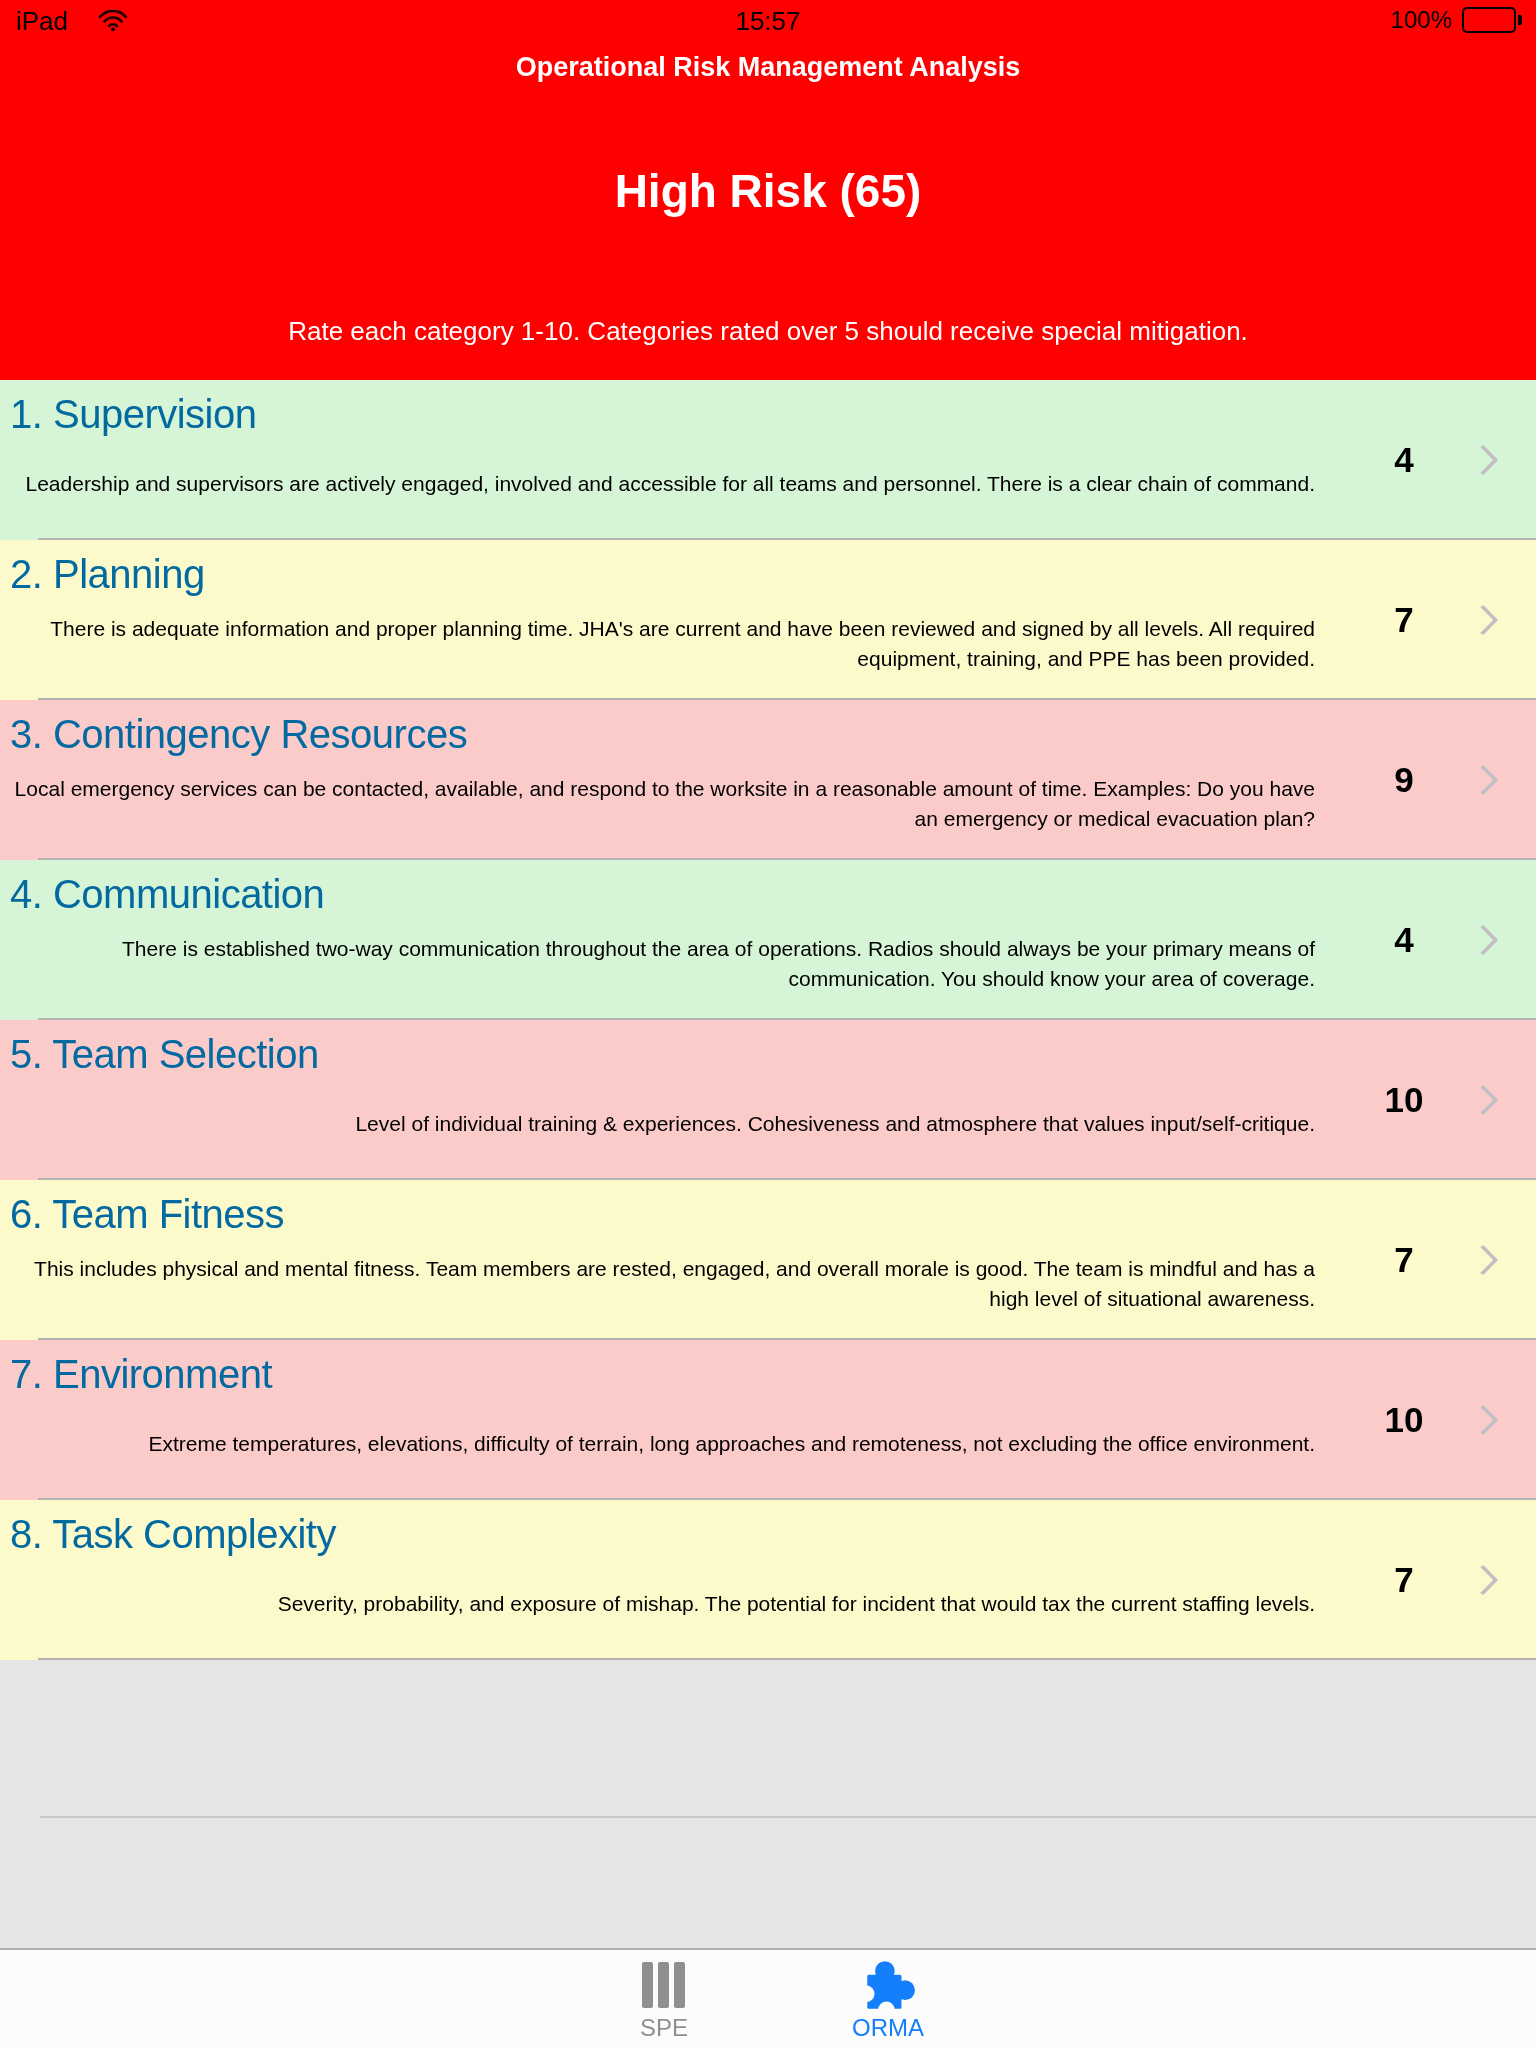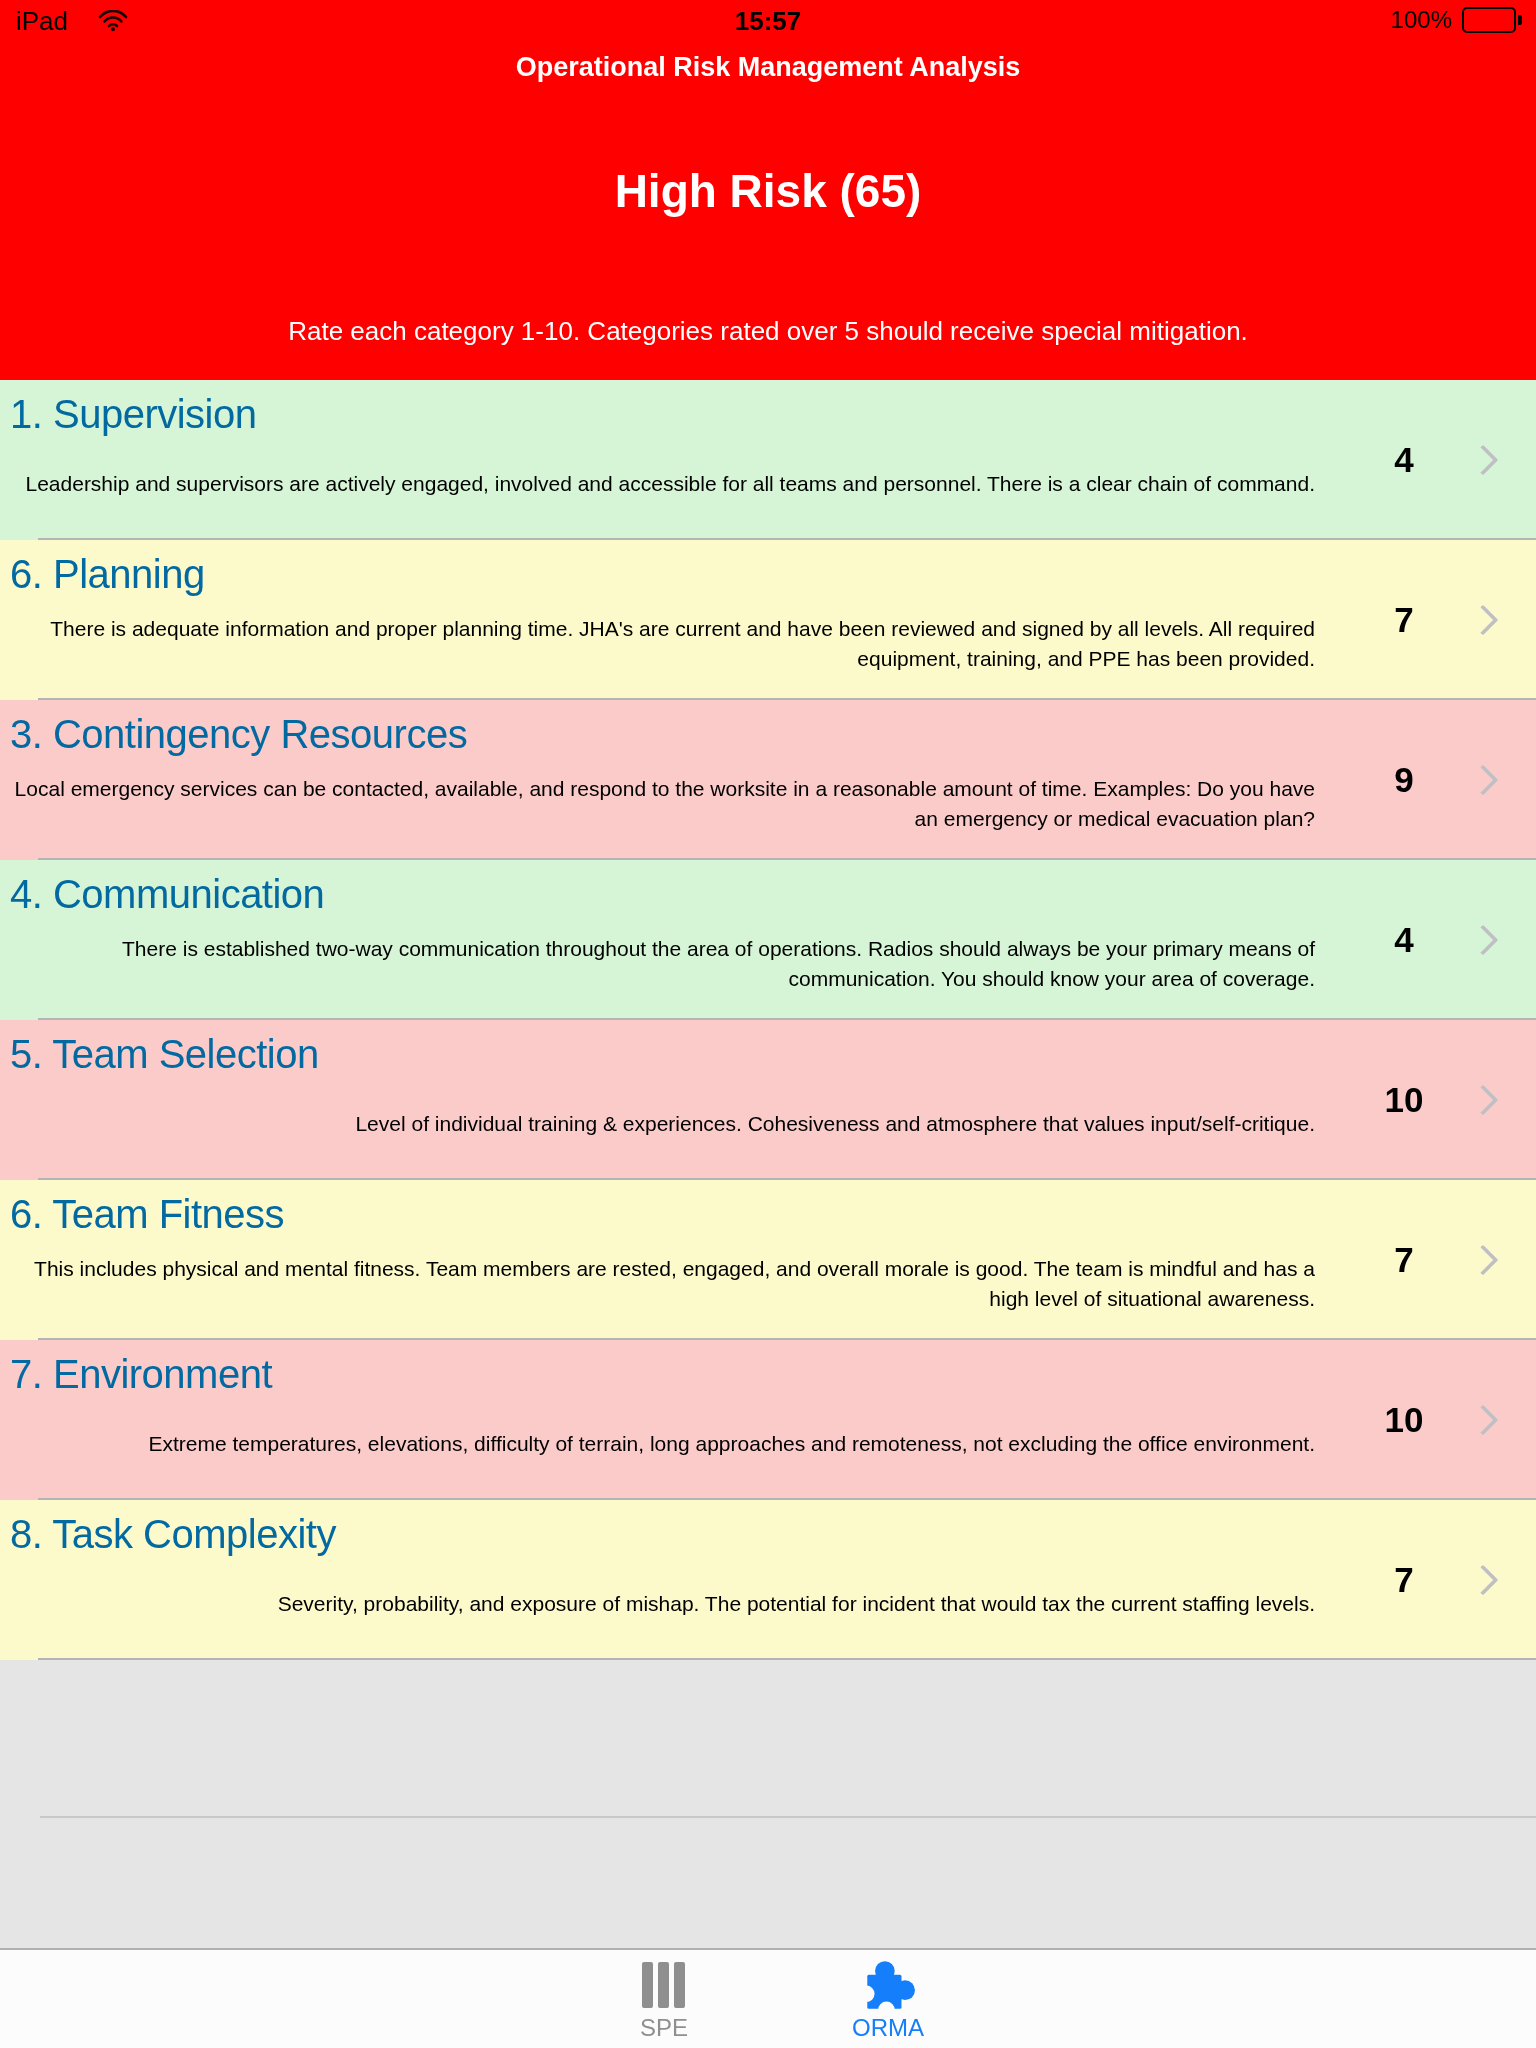--- a/index.html
+++ b/index.html
@@ -5,21 +5,21 @@
   * { margin:0; padding:0; box-sizing:border-box; }
   html,body { width:1536px; height:2048px; }
   body { font-family:"Liberation Sans", sans-serif; background:#fff; }
   .screen { position:relative; width:1536px; height:2048px; overflow:hidden; }
 
   
   .header { position:absolute; top:0; left:0; width:1536px; height:380px; background:#fe0000; color:#fff; }
   .status-bar { position:absolute; top:0; left:0; width:100%; height:40px; color:#000; }
   .carrier { position:absolute; left:16px; top:6px; font-size:26px; }
   .wifi { position:absolute; left:98px; top:10px; }
-  .time { position:absolute; left:0; right:0; top:6px; text-align:center; font-size:26px; font-weight:700; }
+  .time { position:absolute; left:0; right:0; top:6px; text-align:center; font-size:26px; font-weight:400; }
   .batt-wrap { position:absolute; right:14px; top:6px; display:flex; align-items:center; }
   .batt-pct { font-size:24px; margin-right:10px; }
   .batt-body { position:relative; width:54px; height:26px; border:2px solid #000; border-radius:5px; padding:3px; }
   .batt-fill { width:100%; height:100%; background:#000; border-radius:2px; }
   .batt-tip { width:4px; height:10px; background:#000; border-radius:0 2px 2px 0; margin-left:2px; }
   .nav-title { position:absolute; top:52px; left:0; width:100%; text-align:center; font-size:27px; font-weight:700; }
   .risk-level { position:absolute; top:164px; left:0; width:100%; text-align:center; font-size:46px; font-weight:700; }
   .instruction { position:absolute; top:316px; left:0; width:100%; text-align:center; font-size:26px; font-weight:400; }
 
   
@@ -85,21 +85,21 @@
   <div class="rows">
 
     <div class="row green">
       <div class="row-title">1. Supervision</div>
       <div class="row-desc">Leadership and supervisors are actively engaged, involved and accessible for all teams and personnel.  There is a clear chain of command.</div>
       <div class="row-rating">4</div>
       <span class="chevron"></span>
     </div>
 
     <div class="row yellow">
-      <div class="row-title">6. Planning</div>
+      <div class="row-title">2. Planning</div>
       <div class="row-desc">There is adequate information and proper planning time.  JHA's are current and have been reviewed and signed by all levels.  All required equipment, training, and PPE has been provided.</div>
       <div class="row-rating">7</div>
       <span class="chevron"></span>
     </div>
 
     <div class="row pink">
       <div class="row-title">3. Contingency Resources</div>
       <div class="row-desc">Local emergency services can be contacted, available, and respond to the worksite in a reasonable amount of time.  Examples:  Do you have an emergency or medical evacuation plan?</div>
       <div class="row-rating">9</div>
       <span class="chevron"></span>

